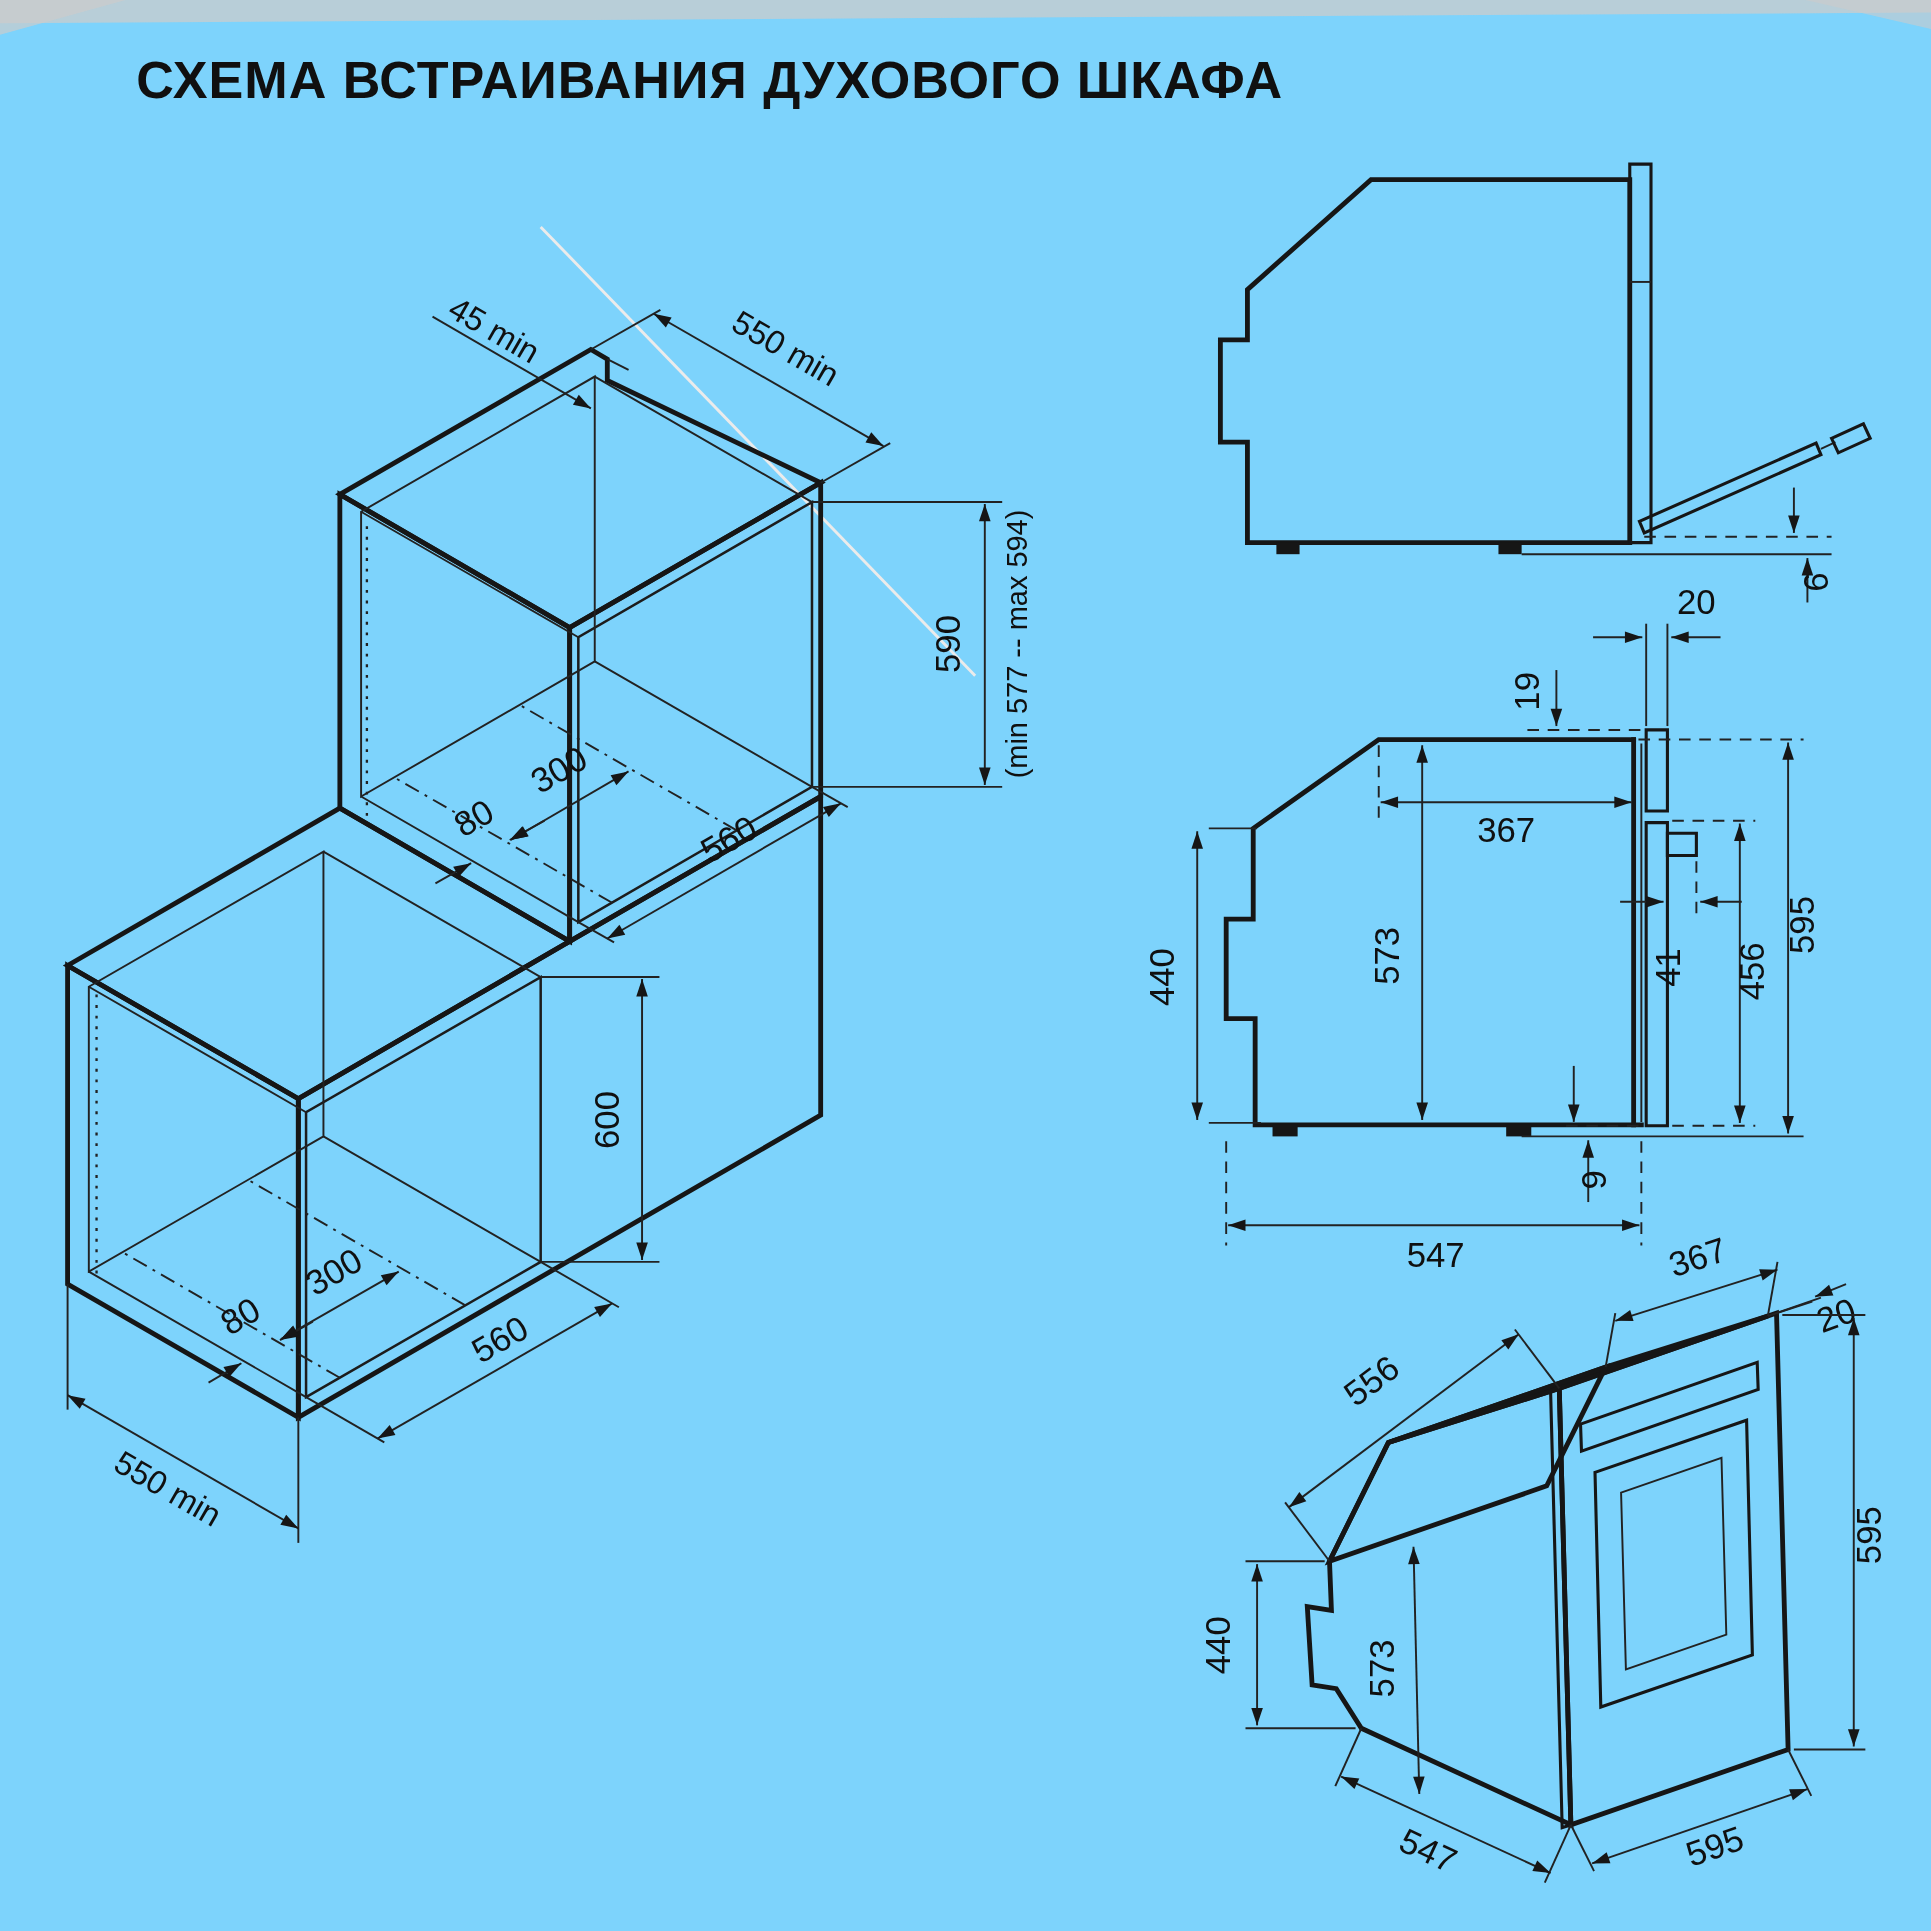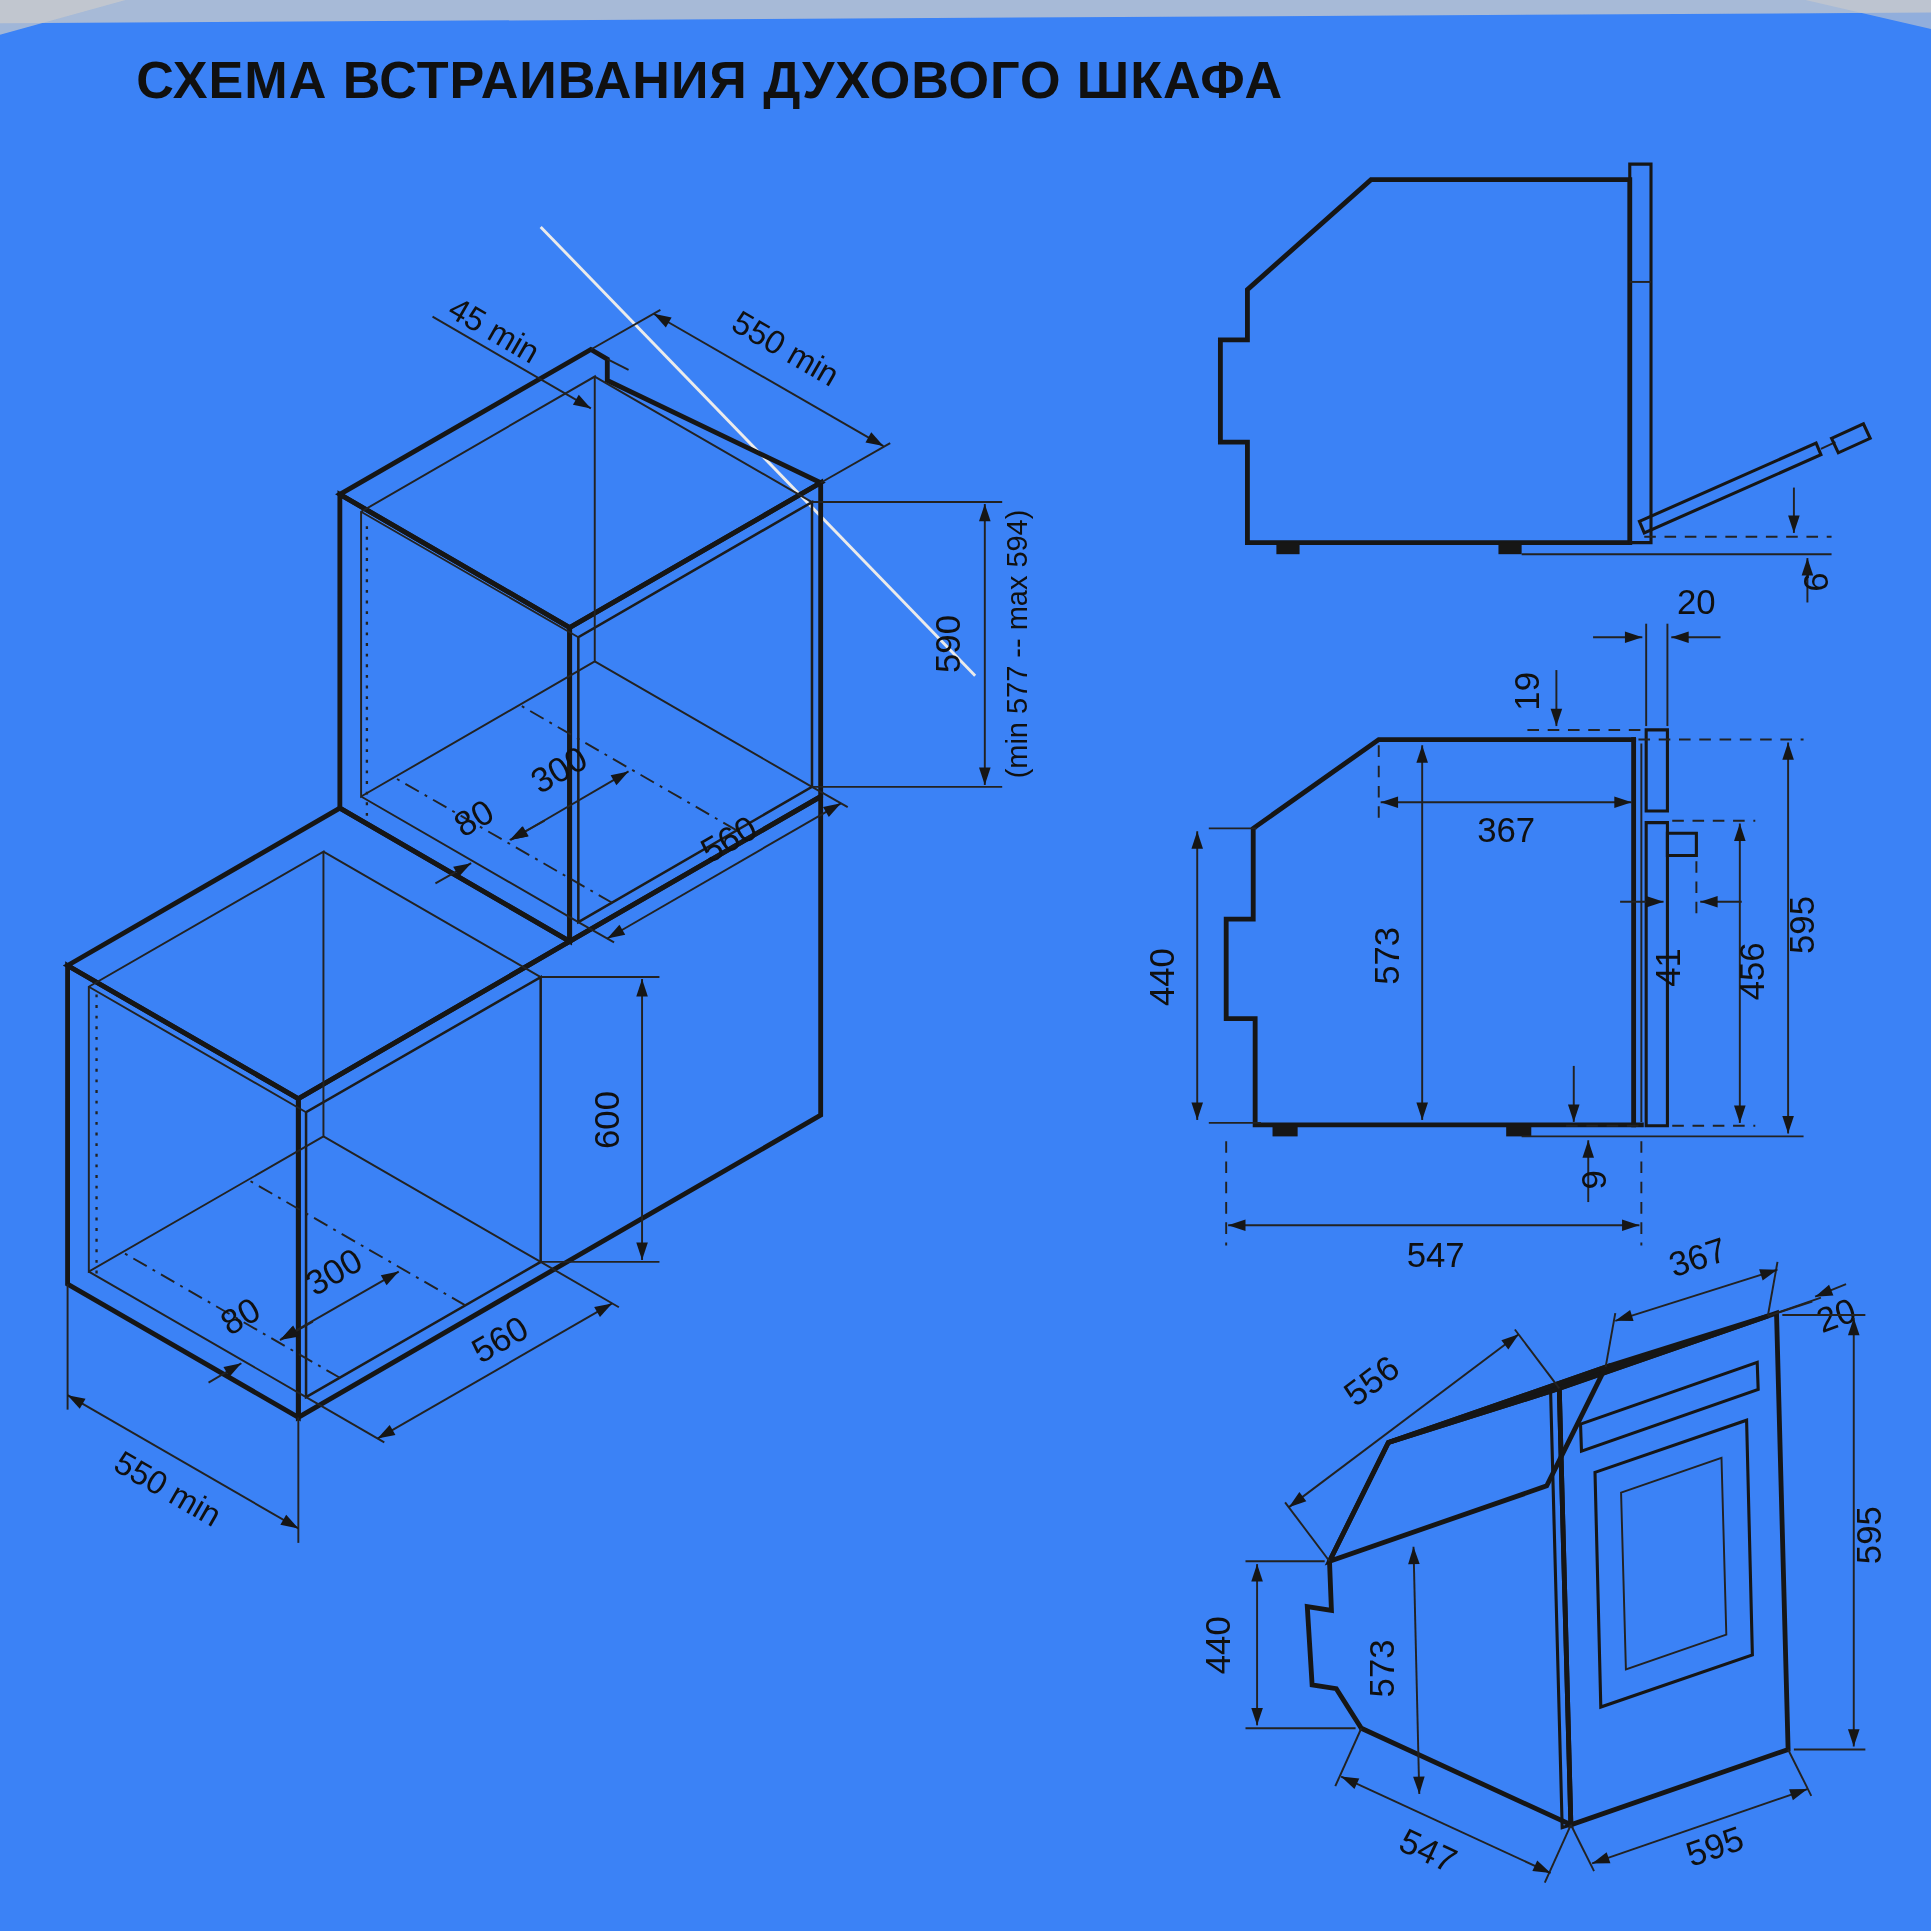--- a/index.html
+++ b/index.html
@@ -1,16 +1,16 @@
 <!DOCTYPE html>
 <html><head>
 <meta charset="utf-8">
 <style>
   html,body{margin:0;padding:0;background:#ffffff;}
-  #page{position:relative;width:1931px;height:1931px;background:#3b82f6;overflow:hidden;
+  #page{position:relative;width:1931px;height:1931px;background:#7dd3fc;overflow:hidden;
         font-family:"Liberation Sans", sans-serif;}
   svg{display:block;}
   .ol   {stroke:#161616;stroke-width:5;fill:none;stroke-linejoin:miter;stroke-linecap:square;}
   .ol2  {stroke:#161616;stroke-width:3.2;fill:none;stroke-linejoin:miter;}
   .thin {stroke:#222222;stroke-width:2;fill:none;}
   .med  {stroke:#1c1c1c;stroke-width:2.6;fill:none;}
   .dim  {stroke:#222222;stroke-width:2;fill:none;}
   .dash {stroke-dasharray:12 9;}
   .dashdot{stroke-dasharray:16 7 3 7;}
   .dot  {stroke-dasharray:3 8;stroke-width:2.4;}

